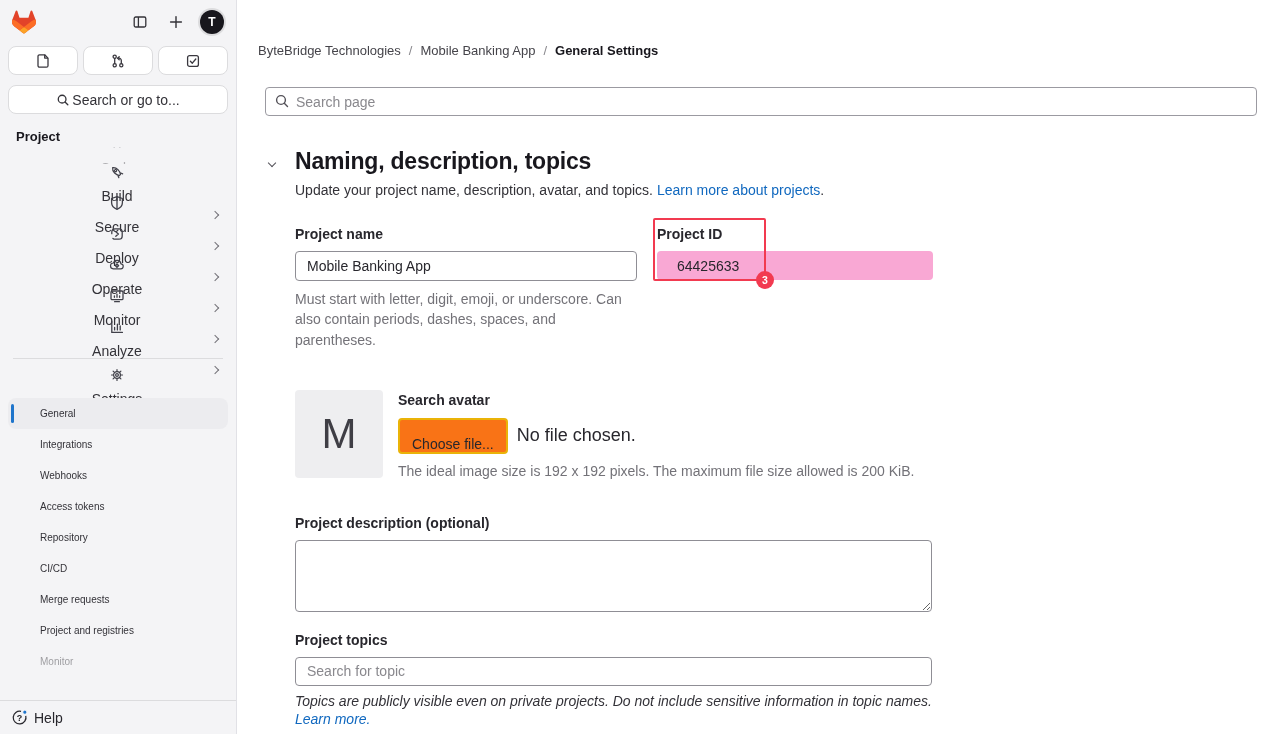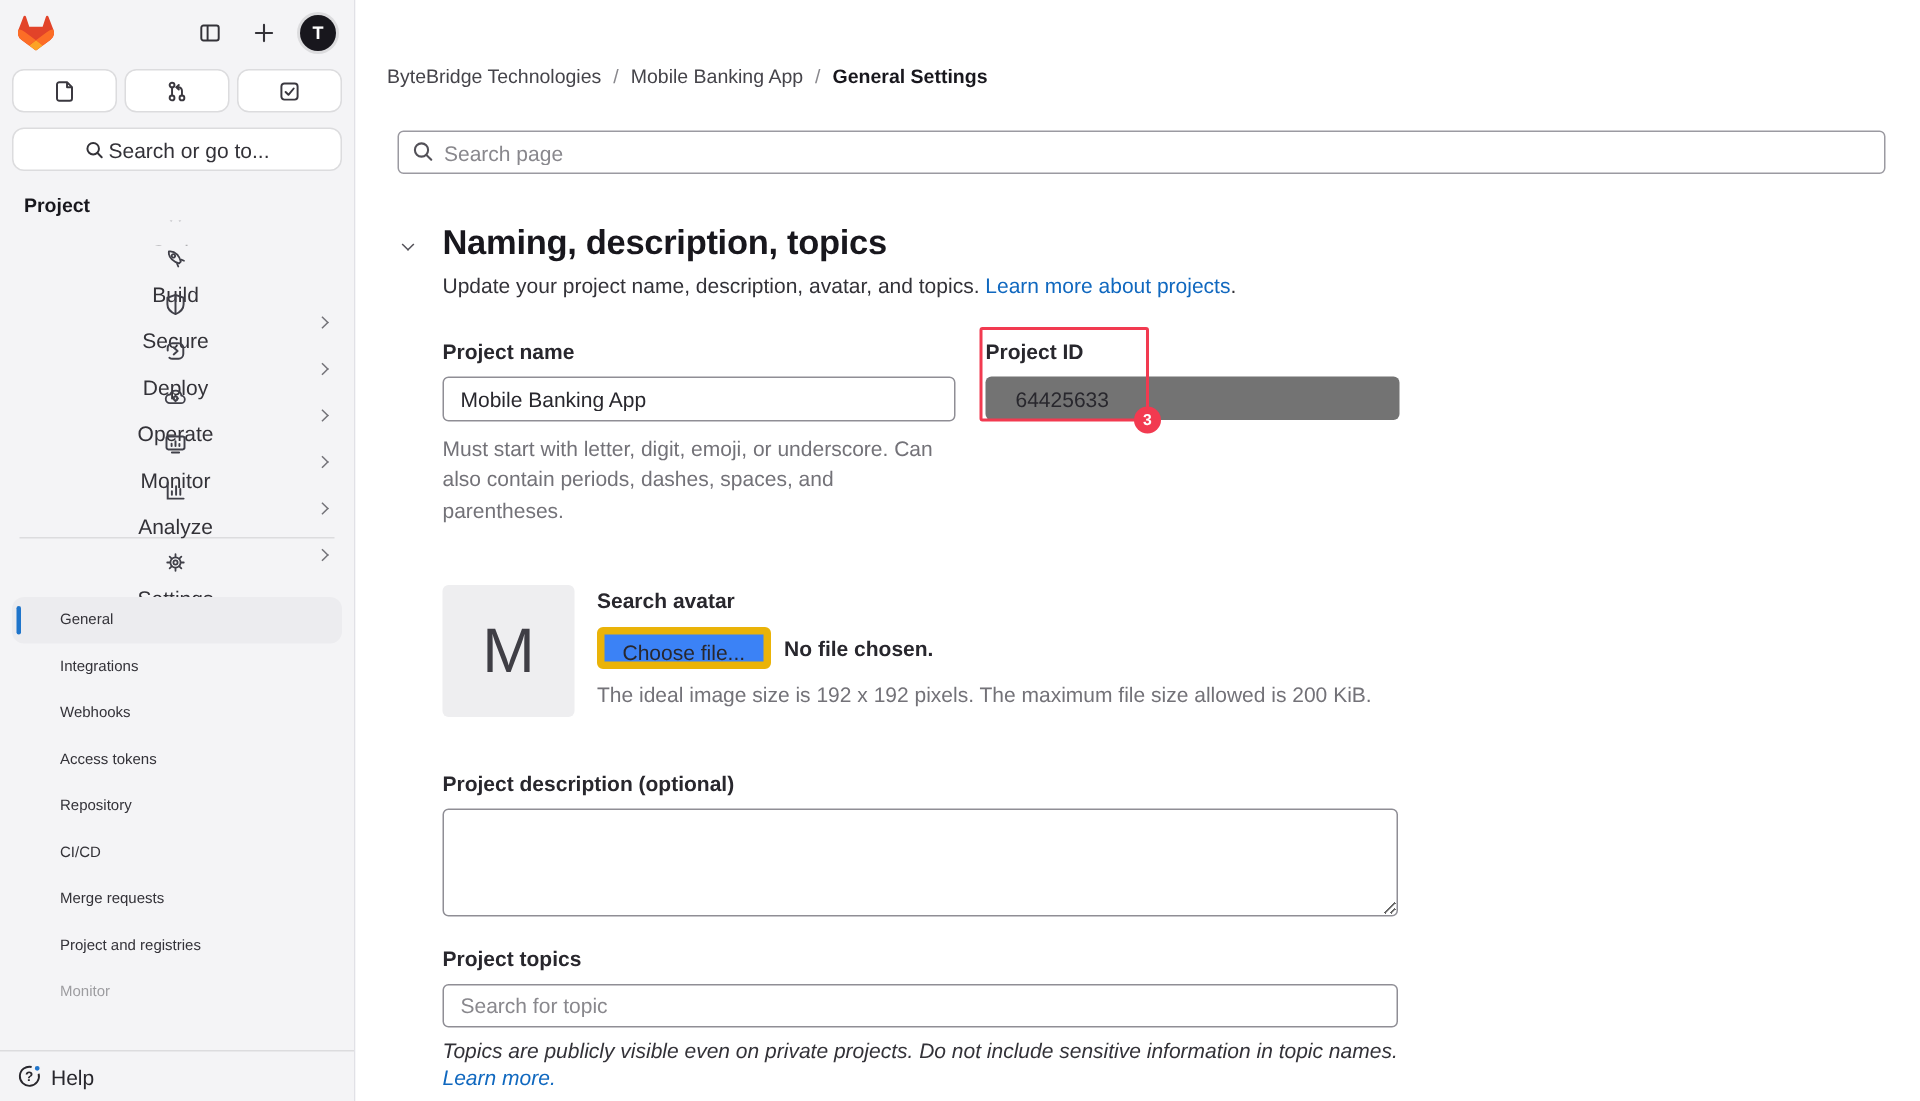--- a/index.html
+++ b/index.html
@@ -79,37 +79,37 @@
 
   .form-grid { margin-top:28px; display:flex; gap:20px; }
   .field-label { display:block; font-size:14px; font-weight:bold; color:#28272d; margin-bottom:9px; }
   .name-col { width:342px; }
   .text-input { width:100%; height:30px; border:1px solid #8f8e95; border-radius:4px;
     padding:0 11px; font-size:14px; color:#28272d;
     font-family:"Liberation Sans","DejaVu Sans",sans-serif; }
   .help { margin-top:8px; font-size:14px; color:#737278; line-height:1.45; }
 
   .pid-col { width:276px; position:relative; }
-  .pid-field { height:29px; background:#737373; border-radius:4px; display:flex;
+  .pid-field { height:29px; background:#f9a8d4; border-radius:4px; display:flex;
     align-items:center; padding-left:20px; font-size:14px; color:#28272d; }
   .annotation-box { position:absolute; left:-4px; top:-8px; width:113px; height:63px;
     border:2px solid #f23a50; border-radius:2px; pointer-events:none; }
   .annotation-badge { position:absolute; right:-10px; bottom:-10px; width:18px; height:18px;
     border-radius:50%; background:#f23a50; color:#fff; font-size:10.5px; font-weight:bold;
     display:flex; align-items:center; justify-content:center; }
 
   .avatar-row { margin-top:40px; display:flex; gap:15px; }
   .avatar-square { width:88px; height:88px; background:#eeeef0; border-radius:4px;
     display:flex; align-items:center; justify-content:center; font-size:42px; color:#3f3e45; }
   .avatar-info { padding-top:2px; }
   .file-row { display:flex; align-items:center; gap:9px; }
-  .btn { height:28px; padding:4px 12px; background:#3b82f6; border:5px solid #eab308; border-radius:4px;
+  .btn { height:28px; padding:16px 12px; background:#f97316; border:2px solid #eab308; border-radius:4px;
     font-size:14px; color:#28272d; cursor:pointer;
     font-family:"Liberation Sans","DejaVu Sans",sans-serif; }
-  .no-file { font-size:14px; color:#28272d;font-weight:bold; }
+  .no-file { font-size:18px; color:#28272d; }
   .avatar-help { margin-top:9px; font-size:14px; color:#737278; }
 
   .desc-block { margin-top:36px; }
   .desc-block textarea { width:637px; height:72px; border:1px solid #8f8e95; border-radius:4px;
     padding:6px 10px; font-size:14px; font-family:"Liberation Sans","DejaVu Sans",sans-serif; }
   .topics-block { margin-top:17px; }
   .topics-block .text-input { width:637px; height:29px; }
   .topics-help { margin-top:7px; font-size:14px; color:#333238;font-style:italic; }
   .topics-help .nowrap { white-space:nowrap; }
   .topics-help .link { display:block; margin-top:2px; }

